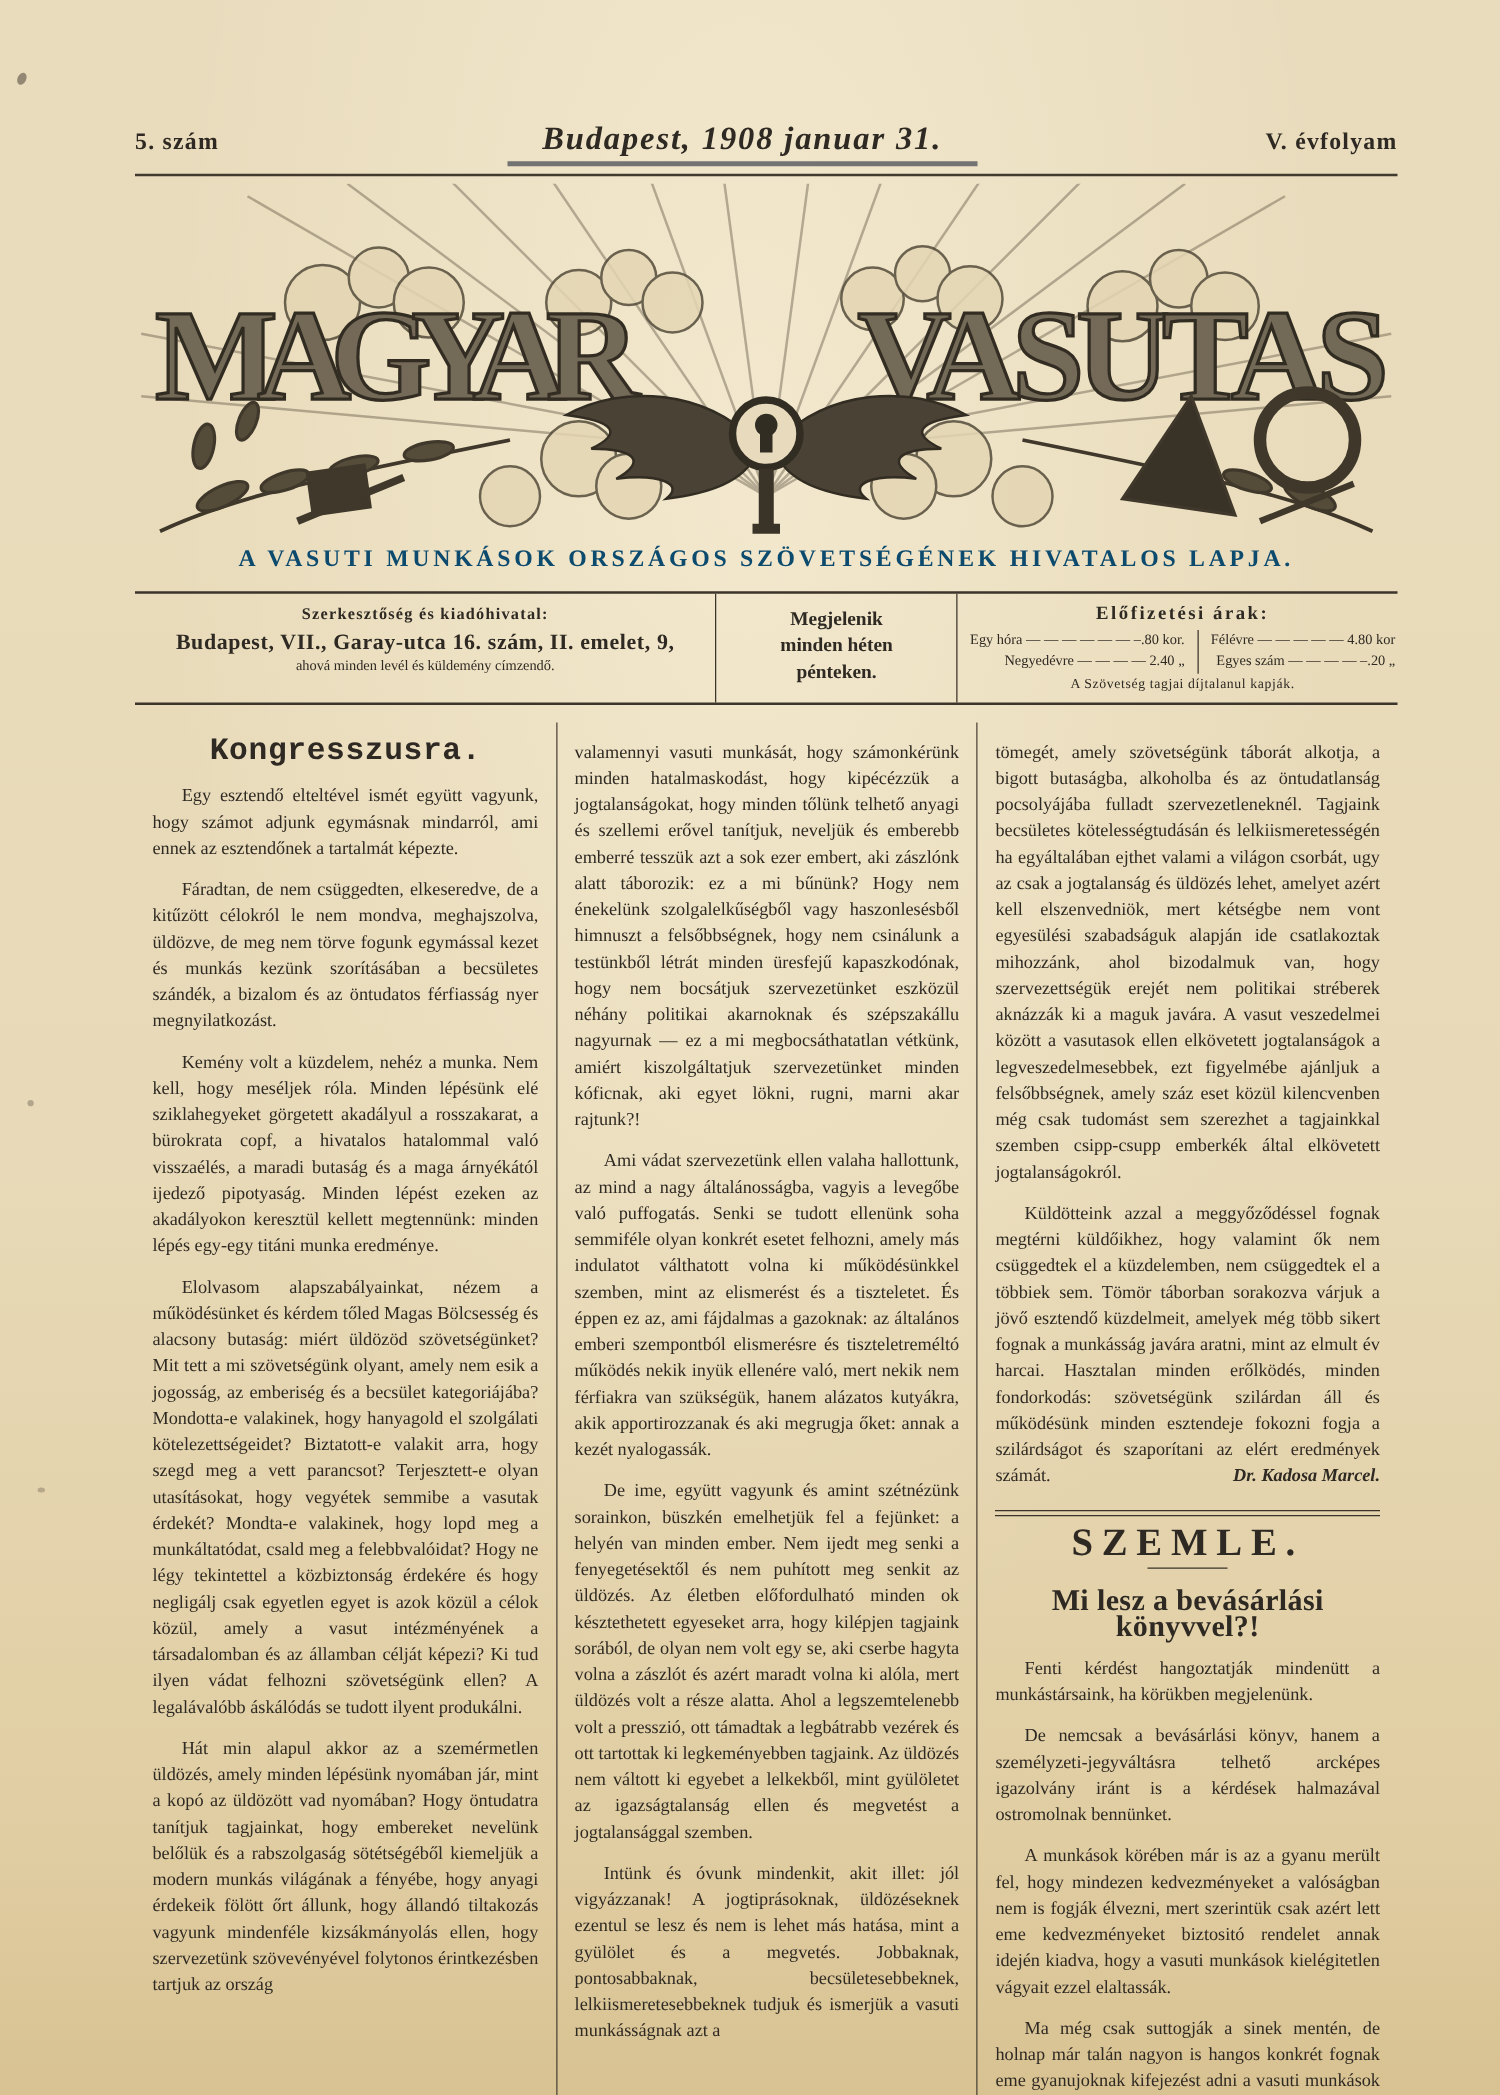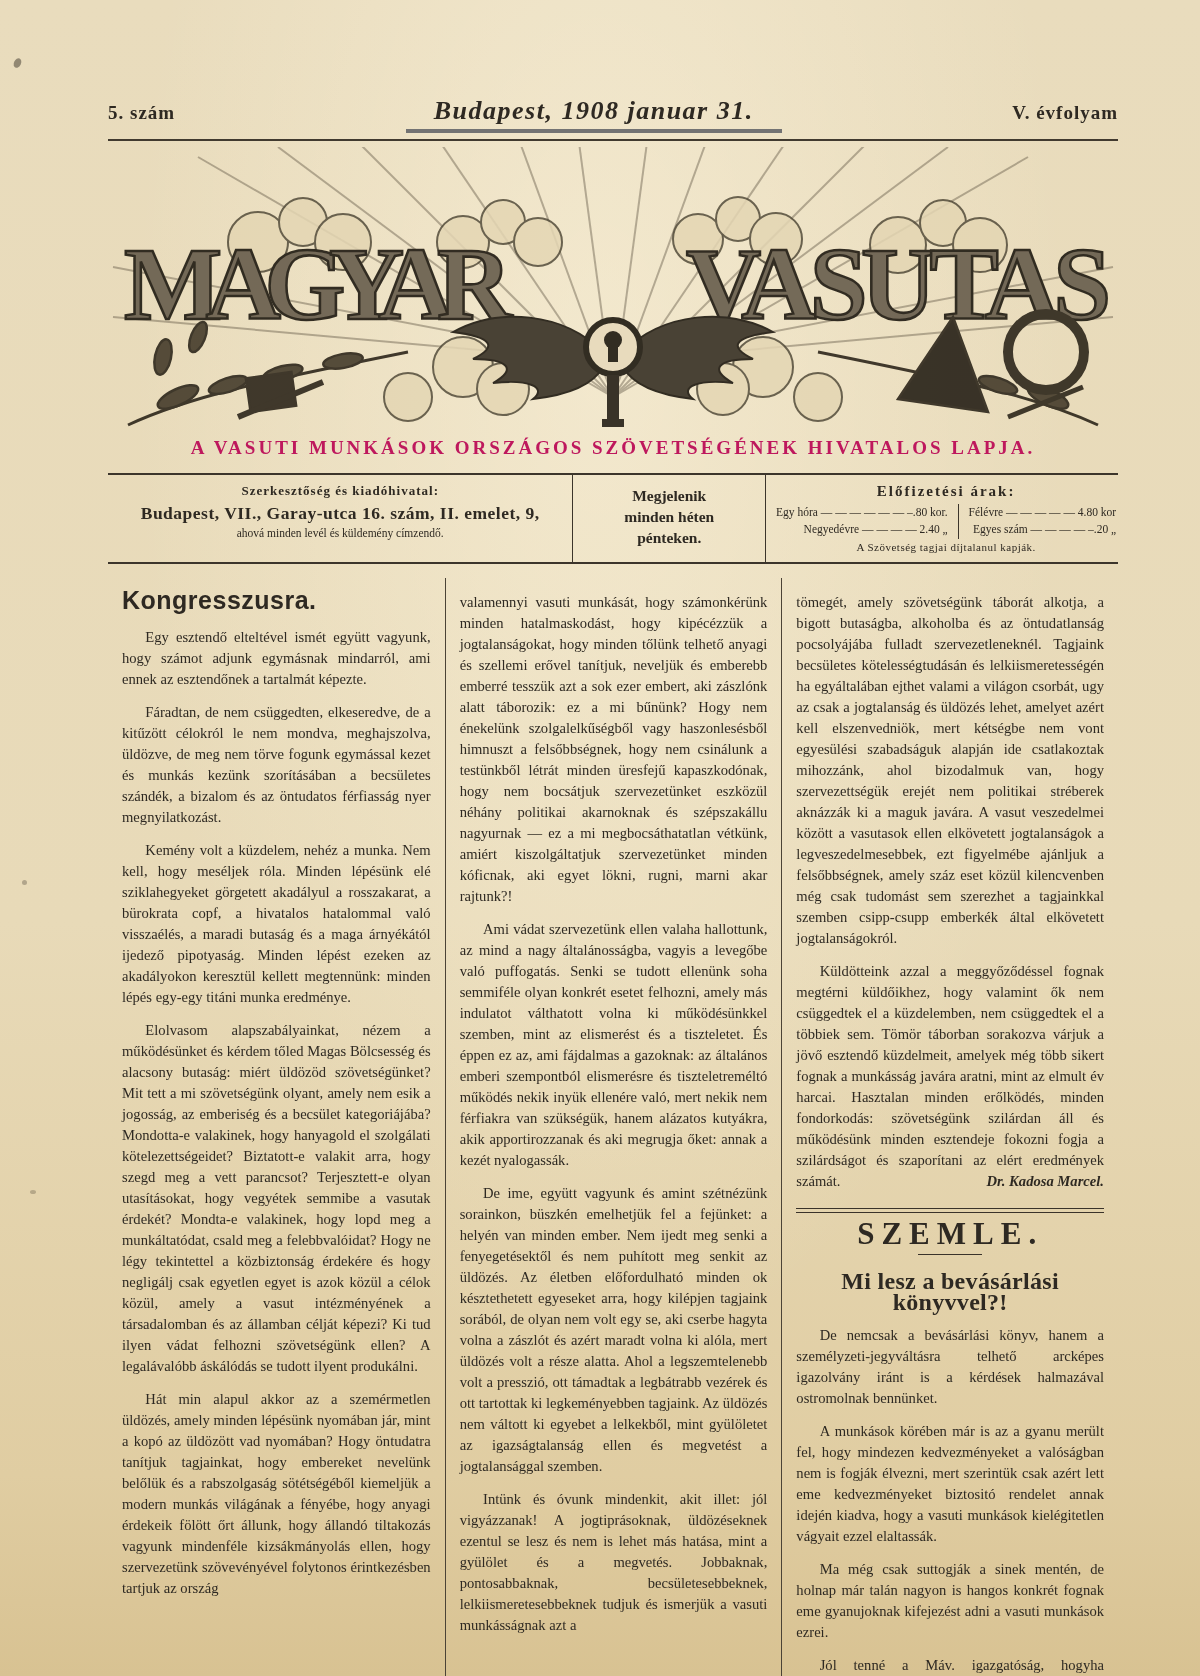--- a/index.html
+++ b/index.html
@@ -18,21 +18,21 @@
     border-bottom:2px solid #413a2f;padding-bottom:6px;}
   .top-header .issue,.top-header .volume{font-weight:bold;font-size:19px;letter-spacing:1px;}
   .top-header .date{font-weight:bold;font-size:26px;letter-spacing:1.5px;
     border-bottom:4px solid #737373;padding:0 28px 3px;font-style:italic;}
 
   
   .masthead{position:relative;height:282px;margin:6px 0 2px;}
   .masthead svg{display:block;margin:0 auto;opacity:.93;}
 
   .subtitle{text-align:center;font-weight:bold;font-size:19px;letter-spacing:3px;
-    margin:8px 0 14px;color:#be185d;}
+    margin:8px 0 14px;color:#0c4a6e;}
 
   
   .infobar{display:flex;border-top:2px solid #3c352b;border-bottom:2px solid #3c352b;
     margin-bottom:14px;}
   .infobar .cell{padding:8px 10px 9px;}
   .cell-office{flex:0 0 44%;text-align:center;border-right:1.5px solid #3c352b;}
   .cell-office .office-heading{font-weight:bold;font-size:13px;letter-spacing:1px;}
   .cell-office .office-address{font-weight:bold;font-size:17.5px;letter-spacing:.5px;margin-top:4px;}
   .cell-office .office-note{font-size:11.5px;margin-top:3px;}
   .cell-publish{flex:0 0 17%;text-align:center;border-right:1.5px solid #3c352b;
@@ -45,22 +45,22 @@
   .price-col.first{padding-right:10px;border-right:1px solid #3c352b;}
   .price-col.second{padding-left:10px;}
   .prices-note{font-size:11px;margin-top:2px;letter-spacing:.5px;}
 
   
   .columns{display:grid;grid-template-columns:1fr 1fr 1fr;column-gap:0;}
   .col{padding:2px 14px 20px;font-size:14.6px;line-height:21px;text-align:justify;}
   .col+.col{border-left:1px solid #4b4336;}
   .blk-p{margin:12px 0 8px;text-indent:1.6em;}
   .blk-p.noindent{text-indent:0;}
-  .blk-title{font-family:Liberation Sans, sans-serif;
-    font-weight:bold;font-size:25px;text-align:left;text-indent:0;
+  .blk-title{font-family:Liberation Mono, monospace;
+    font-weight:bold;font-size:25px;text-align:center;text-indent:0;
     margin:10px 0 16px;letter-spacing:.5px;}
   .blk-rule{height:3px;border-top:1.5px solid #3a332a;border-bottom:1px solid #3a332a;
     margin:16px 0 10px;}
   .blk-section{font-weight:bold;font-size:31px;text-align:center;letter-spacing:7px;
     margin:10px 0 10px;text-indent:0;}
   .blk-subrule{width:64px;border-top:1.5px solid #3a332a;margin:0 auto 16px;}
   .blk-sub{font-weight:bold;font-size:24px;text-align:center;text-indent:0;
     margin:4px 0 9px;letter-spacing:.3px;}
   .sig{float:right;font-weight:bold;font-style:italic;padding-left:18px;}
 
@@ -204,19 +204,20 @@
         <p class="blk-p">De ime, együtt vagyunk és amint szétnézünk sorainkon, büszkén emelhetjük fel a fejünket: a helyén van minden ember. Nem ijedt meg senki a fenyegetésektől és nem puhított meg senkit az üldözés. Az életben előfordulható minden ok késztethetett egyeseket arra, hogy kilépjen tagjaink sorából, de olyan nem volt egy se, aki cserbe hagyta volna a zászlót és azért maradt volna ki alóla, mert üldözés volt a része alatta. Ahol a legszemtelenebb volt a presszió, ott támadtak a legbátrabb vezérek és ott tartottak ki legkeményebben tagjaink. Az üldözés nem váltott ki egyebet a lelkekből, mint gyülöletet az igazságtalanság ellen és megvetést a jogtalansággal szemben.</p>
         <p class="blk-p">Intünk és óvunk mindenkit, akit illet: jól vigyázzanak! A jogtiprásoknak, üldözéseknek ezentul se lesz és nem is lehet más hatása, mint a gyülölet és a megvetés. Jobbaknak, pontosabbaknak, becsületesebbeknek, lelkiismeretesebbeknek tudjuk és ismerjük a vasuti munkásságnak azt a</p>
       </div>
     <div class="col">
         <p class="blk-p noindent">tömegét, amely szövetségünk táborát alkotja, a bigott butaságba, alkoholba és az öntudatlanság pocsolyájába fulladt szervezetleneknél. Tagjaink becsületes kötelességtudásán és lelkiismeretességén ha egyáltalában ejthet valami a világon csorbát, ugy az csak a jogtalanság és üldözés lehet, amelyet azért kell elszenvedniök, mert kétségbe nem vont egyesülési szabadságuk alapján ide csatlakoztak mihozzánk, ahol bizodalmuk van, hogy szervezettségük erejét nem politikai stréberek aknázzák ki a maguk javára. A vasut veszedelmei között a vasutasok ellen elkövetett jogtalanságok a legveszedelmesebbek, ezt figyelmébe ajánljuk a felsőbbségnek, amely száz eset közül kilencvenben még csak tudomást sem szerezhet a tagjainkkal szemben csipp-csupp emberkék által elkövetett jogtalanságokról.</p>
         <p class="blk-p">Küldötteink azzal a meggyőződéssel fognak megtérni küldőikhez, hogy valamint ők nem csüggedtek el a küzdelemben, nem csüggedtek el a többiek sem. Tömör táborban sorakozva várjuk a jövő esztendő küzdelmeit, amelyek még több sikert fognak a munkásság javára aratni, mint az elmult év harcai. Hasztalan minden erőlködés, minden fondorkodás: szövetségünk szilárdan áll és működésünk minden esztendeje fokozni fogja a szilárdságot és szaporítani az elért eredmények számát.<span class="sig">Dr. Kadosa Marcel.</span></p>
         <div class="blk-rule"></div>
         <h2 class="blk-section">SZEMLE.</h2>
         <div class="blk-subrule"></div>
         <h3 class="blk-sub">Mi lesz a bevásárlási könyvvel?!</h3>
+        <p class="blk-p">Fenti kérdést hangoztatják mindenütt a munkástársaink, ha körükben megjelenünk.</p>
         <p class="blk-p">De nemcsak a bevásárlási könyv, hanem a személyzeti-jegyváltásra telhető arcképes igazolvány iránt is a kérdések halmazával ostromolnak bennünket.</p>
         <p class="blk-p">A munkások körében már is az a gyanu merült fel, hogy mindezen kedvezményeket a valóságban nem is fogják élvezni, mert szerintük csak azért lett eme kedvezményeket biztositó rendelet annak idején kiadva, hogy a vasuti munkások kielégitetlen vágyait ezzel elaltassák.</p>
         <p class="blk-p">Ma még csak suttogják a sinek mentén, de holnap már talán nagyon is hangos konkrét fognak eme gyanujoknak kifejezést adni a vasuti munkások ezrei.</p>
         <p class="blk-p">Jól tenné a Máv. igazgatóság, hogyha haladéktalanul rezdelkezne, hogy a Máv. munkások a részükre biztositott kedvezmények élvezetét elnyerjék.</p>
       </div>
   </div>
 </div>
 
 </body></html>

